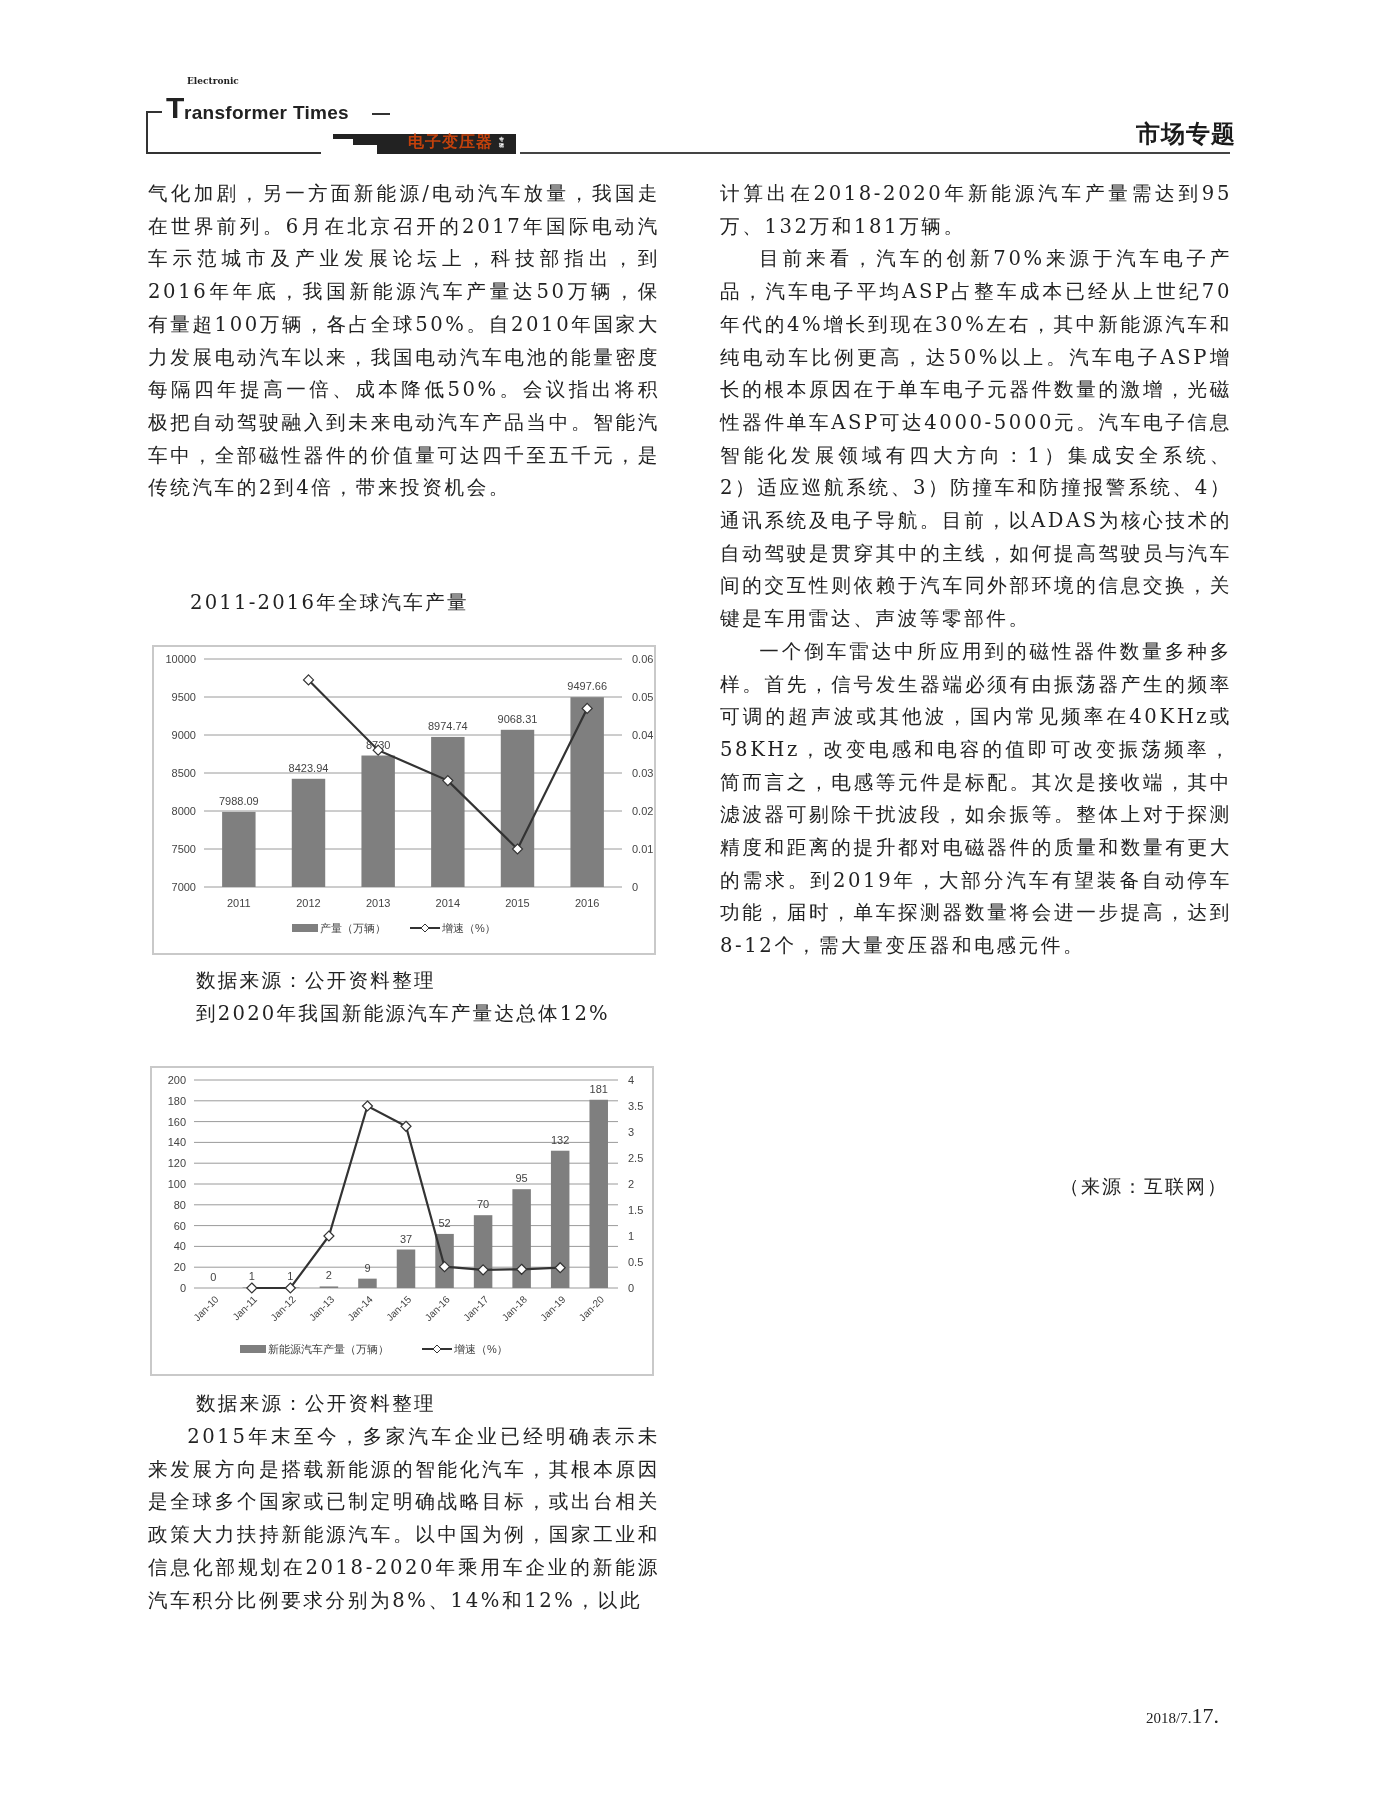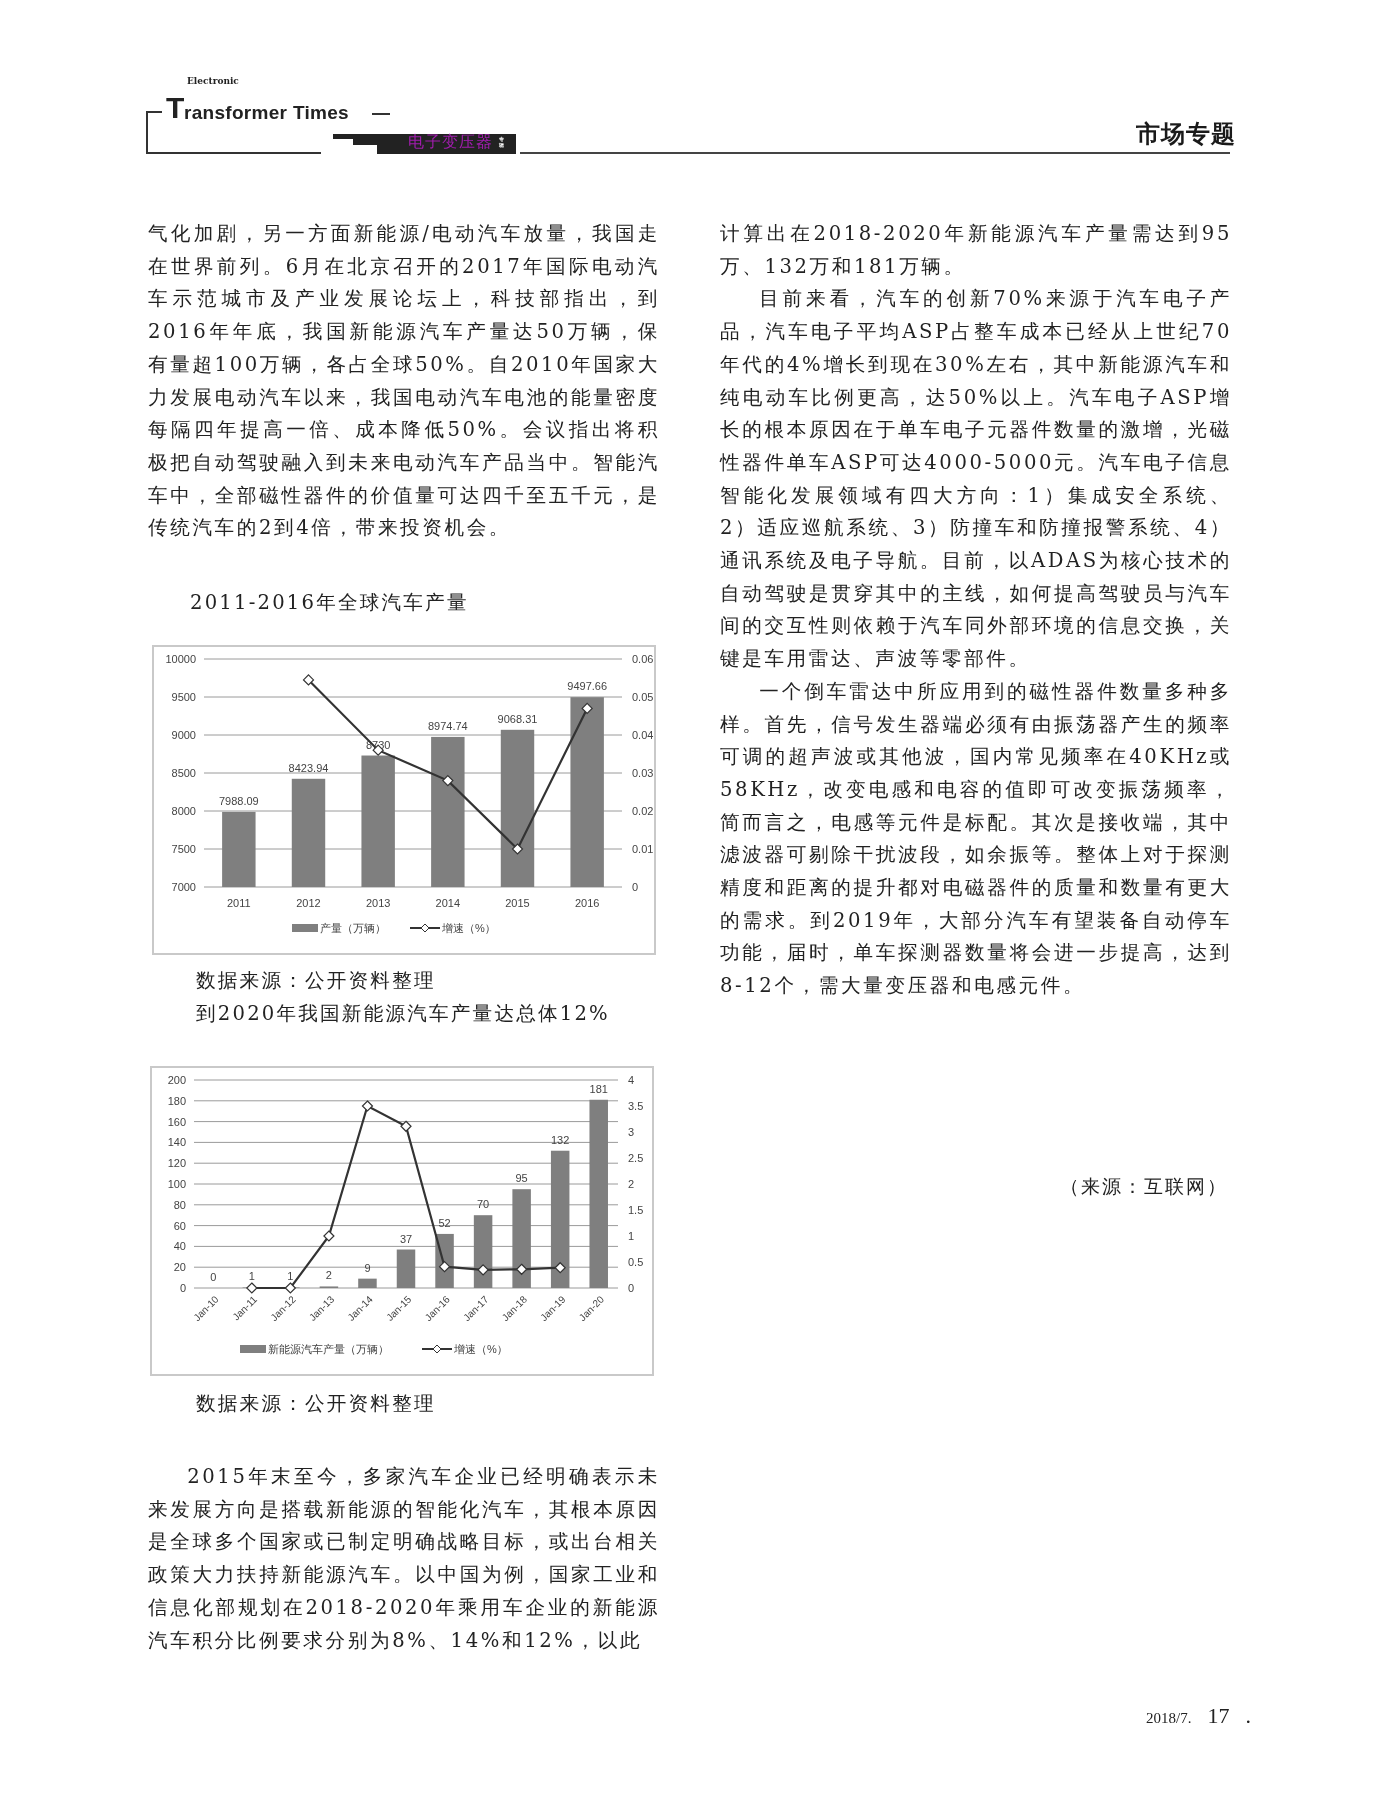--- a/index.html
+++ b/index.html
@@ -14,44 +14,44 @@
   .logo-electronic { position:absolute; left:187px; top:76px; font-family:"DejaVu Serif", serif;
                      font-weight:bold; font-size:9px; color:#222; }
   .logo-rest { position:absolute; left:184px; top:102px; font-family:"Liberation Sans", sans-serif;
                font-weight:bold; font-size:19px; color:#222; letter-spacing:0.3px; }
   .logo-dash { position:absolute; left:372px; top:113px; width:18px; border-top:2px solid #333; }
   .logo-block { position:absolute; left:333px; top:134px; width:183px; height:20px; }
   .logo-block .b1 { position:absolute; left:0; top:0; width:54px; height:5px; background:#222; }
   .logo-block .b2 { position:absolute; left:44px; top:0; width:139px; height:20px; background:#222; }
   .logo-block .b3 { position:absolute; left:20px; top:5px; width:40px; height:6px; background:#222; }
   .logo-cn { position:absolute; left:392px; top:132px; font-family:"DejaVu Sans", sans-serif;
-             font-weight:normal; font-size:16px; color:#a21caf; letter-spacing:1px;padding-left:16px; }
+             font-weight:bold; font-size:16px; color:#c2410c; letter-spacing:1px;padding-left:16px; }
   .logo-cn-small { position:absolute; left:499px; top:136px; color:#fff; font-size:5px; line-height:6px;
                    font-family:"DejaVu Sans", sans-serif; font-weight:bold; width:8px; }
   .header-rule { position:absolute; left:520px; top:152px; width:710px; border-top:2px solid #444; }
   .section-title { position:absolute; right:144px; top:118px; font-family:"DejaVu Sans", sans-serif;
                    font-weight:bold; font-size:24px; color:#1a1a1a; letter-spacing:1px; }
 
   .col { position:absolute; width:512px; font-size:19.6px; line-height:32.7px;
-         text-align:justify; letter-spacing:2.6px;margin-top:40px; }
+         text-align:justify; letter-spacing:2.6px; }
   .col p { margin:0; }
   .col .indent { text-indent:2em; }
   .col-left { left:148px; top:178px; }
   .col-right { left:720px; top:178px; }
   .caption { position:absolute; font-size:19.6px; letter-spacing:2.2px; line-height:32.7px; }
 
   .chart-box { position:absolute; border:2px solid #c9c9c9; background:#fff; }
   .chart1 { left:152px; top:645px; width:500px; height:306px; }
   .chart2 { left:150px; top:1066px; width:500px; height:306px; }
   svg text { font-family:"Liberation Sans", sans-serif; fill:#444; }
 
   .source { position:absolute; right:152px; top:1174px; font-size:19px; letter-spacing:2px; }
   .page-no { position:absolute; left:1146px; top:1703px; font-family:"Liberation Serif", serif;
              font-size:15px; color:#222; }
-  .page-no .big { font-size:22px;margin-left:16px; }
+  .page-no .big { font-size:22px; }
 </style>
 </head>
 <body>
 
 <div>
   <div class="logo-bracket-top"></div>
   <div class="logo-bracket"></div>
   <div class="logo-under"></div>
   <div class="logo-T">T</div>
   <div class="logo-electronic">Electronic</div>

